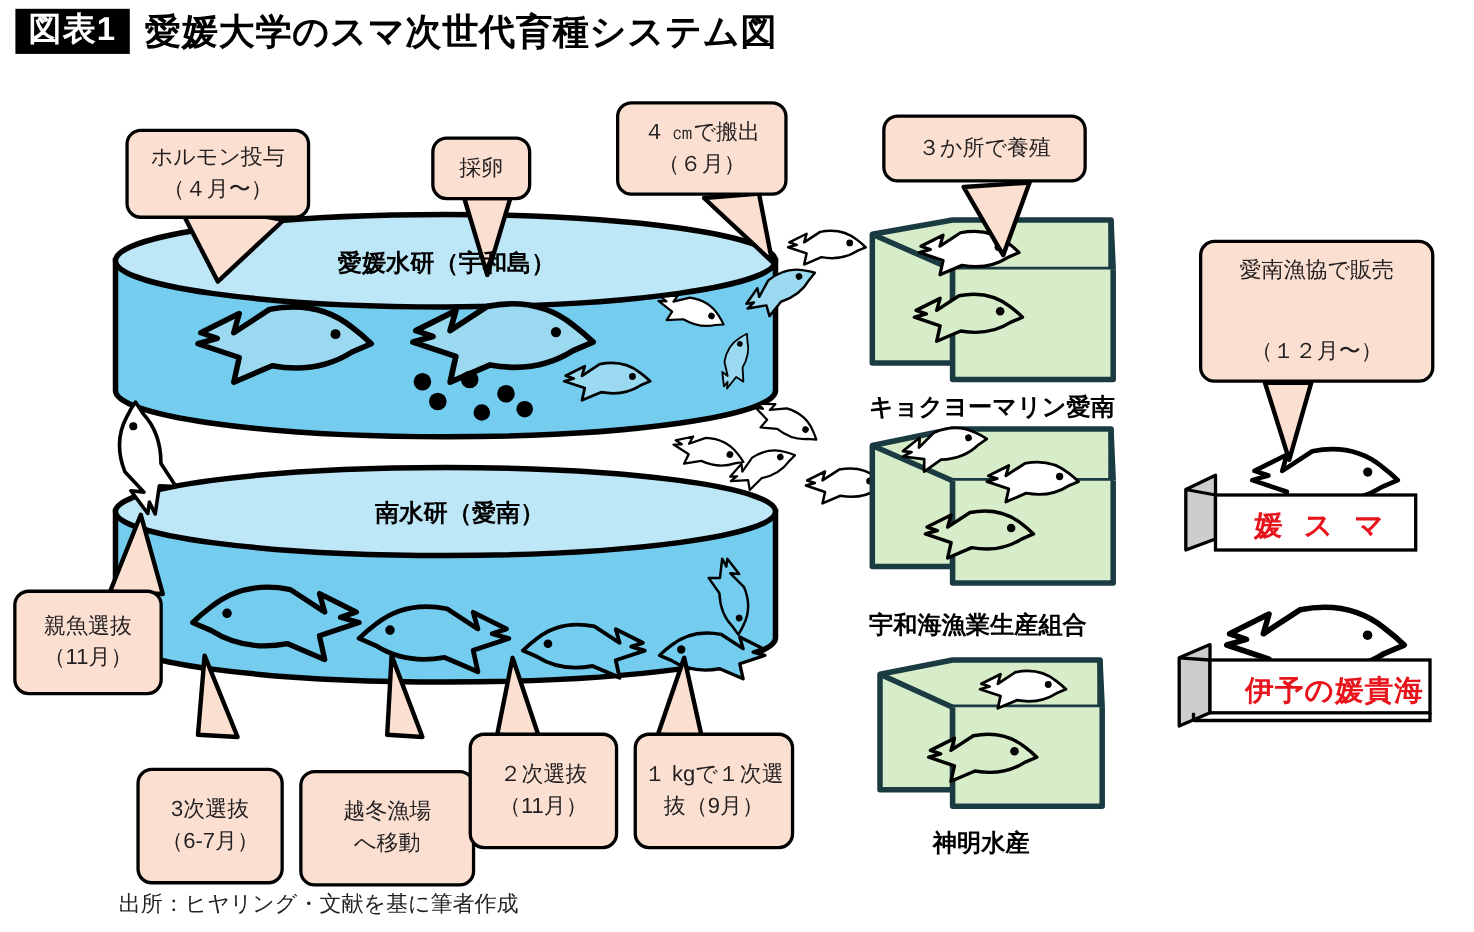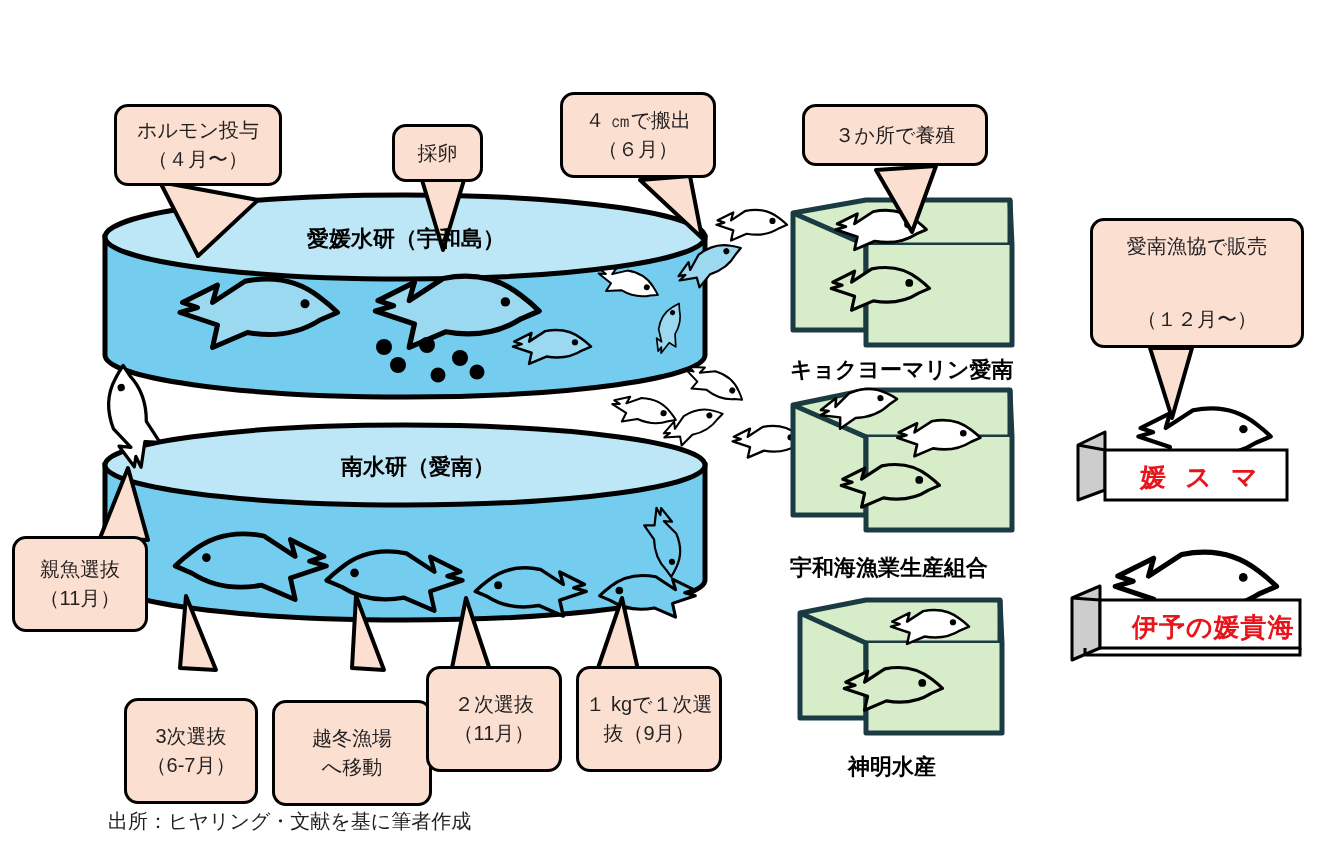--- a/index.html
+++ b/index.html
@@ -71,20 +71,24 @@
   .fish-in-top{fill:#9ad9f0;stroke:#000;stroke-width:4;stroke-linejoin:round;}
   .fish-in-bot{fill:#74cdef;stroke:#000;stroke-width:4;stroke-linejoin:round;}
   .fish-in-green{fill:#d7ecc8;stroke:#000;stroke-width:4;stroke-linejoin:round;}
   .eye{fill:#000;}
 </style>
 </head>
 <body>
 
 <div id="stage">
 
+  <div class="hdr">
+    <div class="hdr-badge">図表1</div>
+    <div class="hdr-title">愛媛大学のスマ次世代育種システム図</div>
+  </div>
 
   <svg class="layer" viewBox="0 0 1340 847">
 
     <g>
       <path d="M105,237 L105,355 A300,42 0 0 0 705,355 L705,237 Z" fill="#74cdef" stroke="#000" stroke-width="5"></path>
       <ellipse cx="405" cy="237" rx="300" ry="42" fill="#bde7f7" stroke="#000" stroke-width="5"></ellipse>
     </g>
 
     <g>
       <path d="M105,465 L105,580 A300,40 0 0 0 705,580 L705,465 Z" fill="#74cdef" stroke="#000" stroke-width="5"></path>
@@ -280,21 +284,21 @@
 
       <path d="M452,668 L466,598 L490,670 Z" fill="#fbe0d2" stroke="#000" stroke-width="4" stroke-linejoin="round"></path>
 
       <path d="M598,668 L622,598 L638,670 Z" fill="#fbe0d2" stroke="#000" stroke-width="4" stroke-linejoin="round"></path>
     </g>
   </svg>
 
   <div class="tank-label" style="left:307px;top:224px;">愛媛水研（宇和島）</div>
   <div class="tank-label" style="left:341px;top:452px;">南水研（愛南）</div>
 
-  <div class="bubble" style="left:114px;top:104px;width:168px;height:82px;">
+  <div class="bubble" style="left:114px;top:117px;width:168px;height:82px;">
     <span>ホルモン投与</span>
     <span>（４月〜）</span>
   </div>
 
   <div class="bubble" style="left:392px;top:124px;width:91px;height:58px;">
     <span>採卵</span>
   </div>
 
   <div class="bubble" style="left:560px;top:92px;width:156px;height:86px;">
     <span>４ ㎝で搬出</span>

